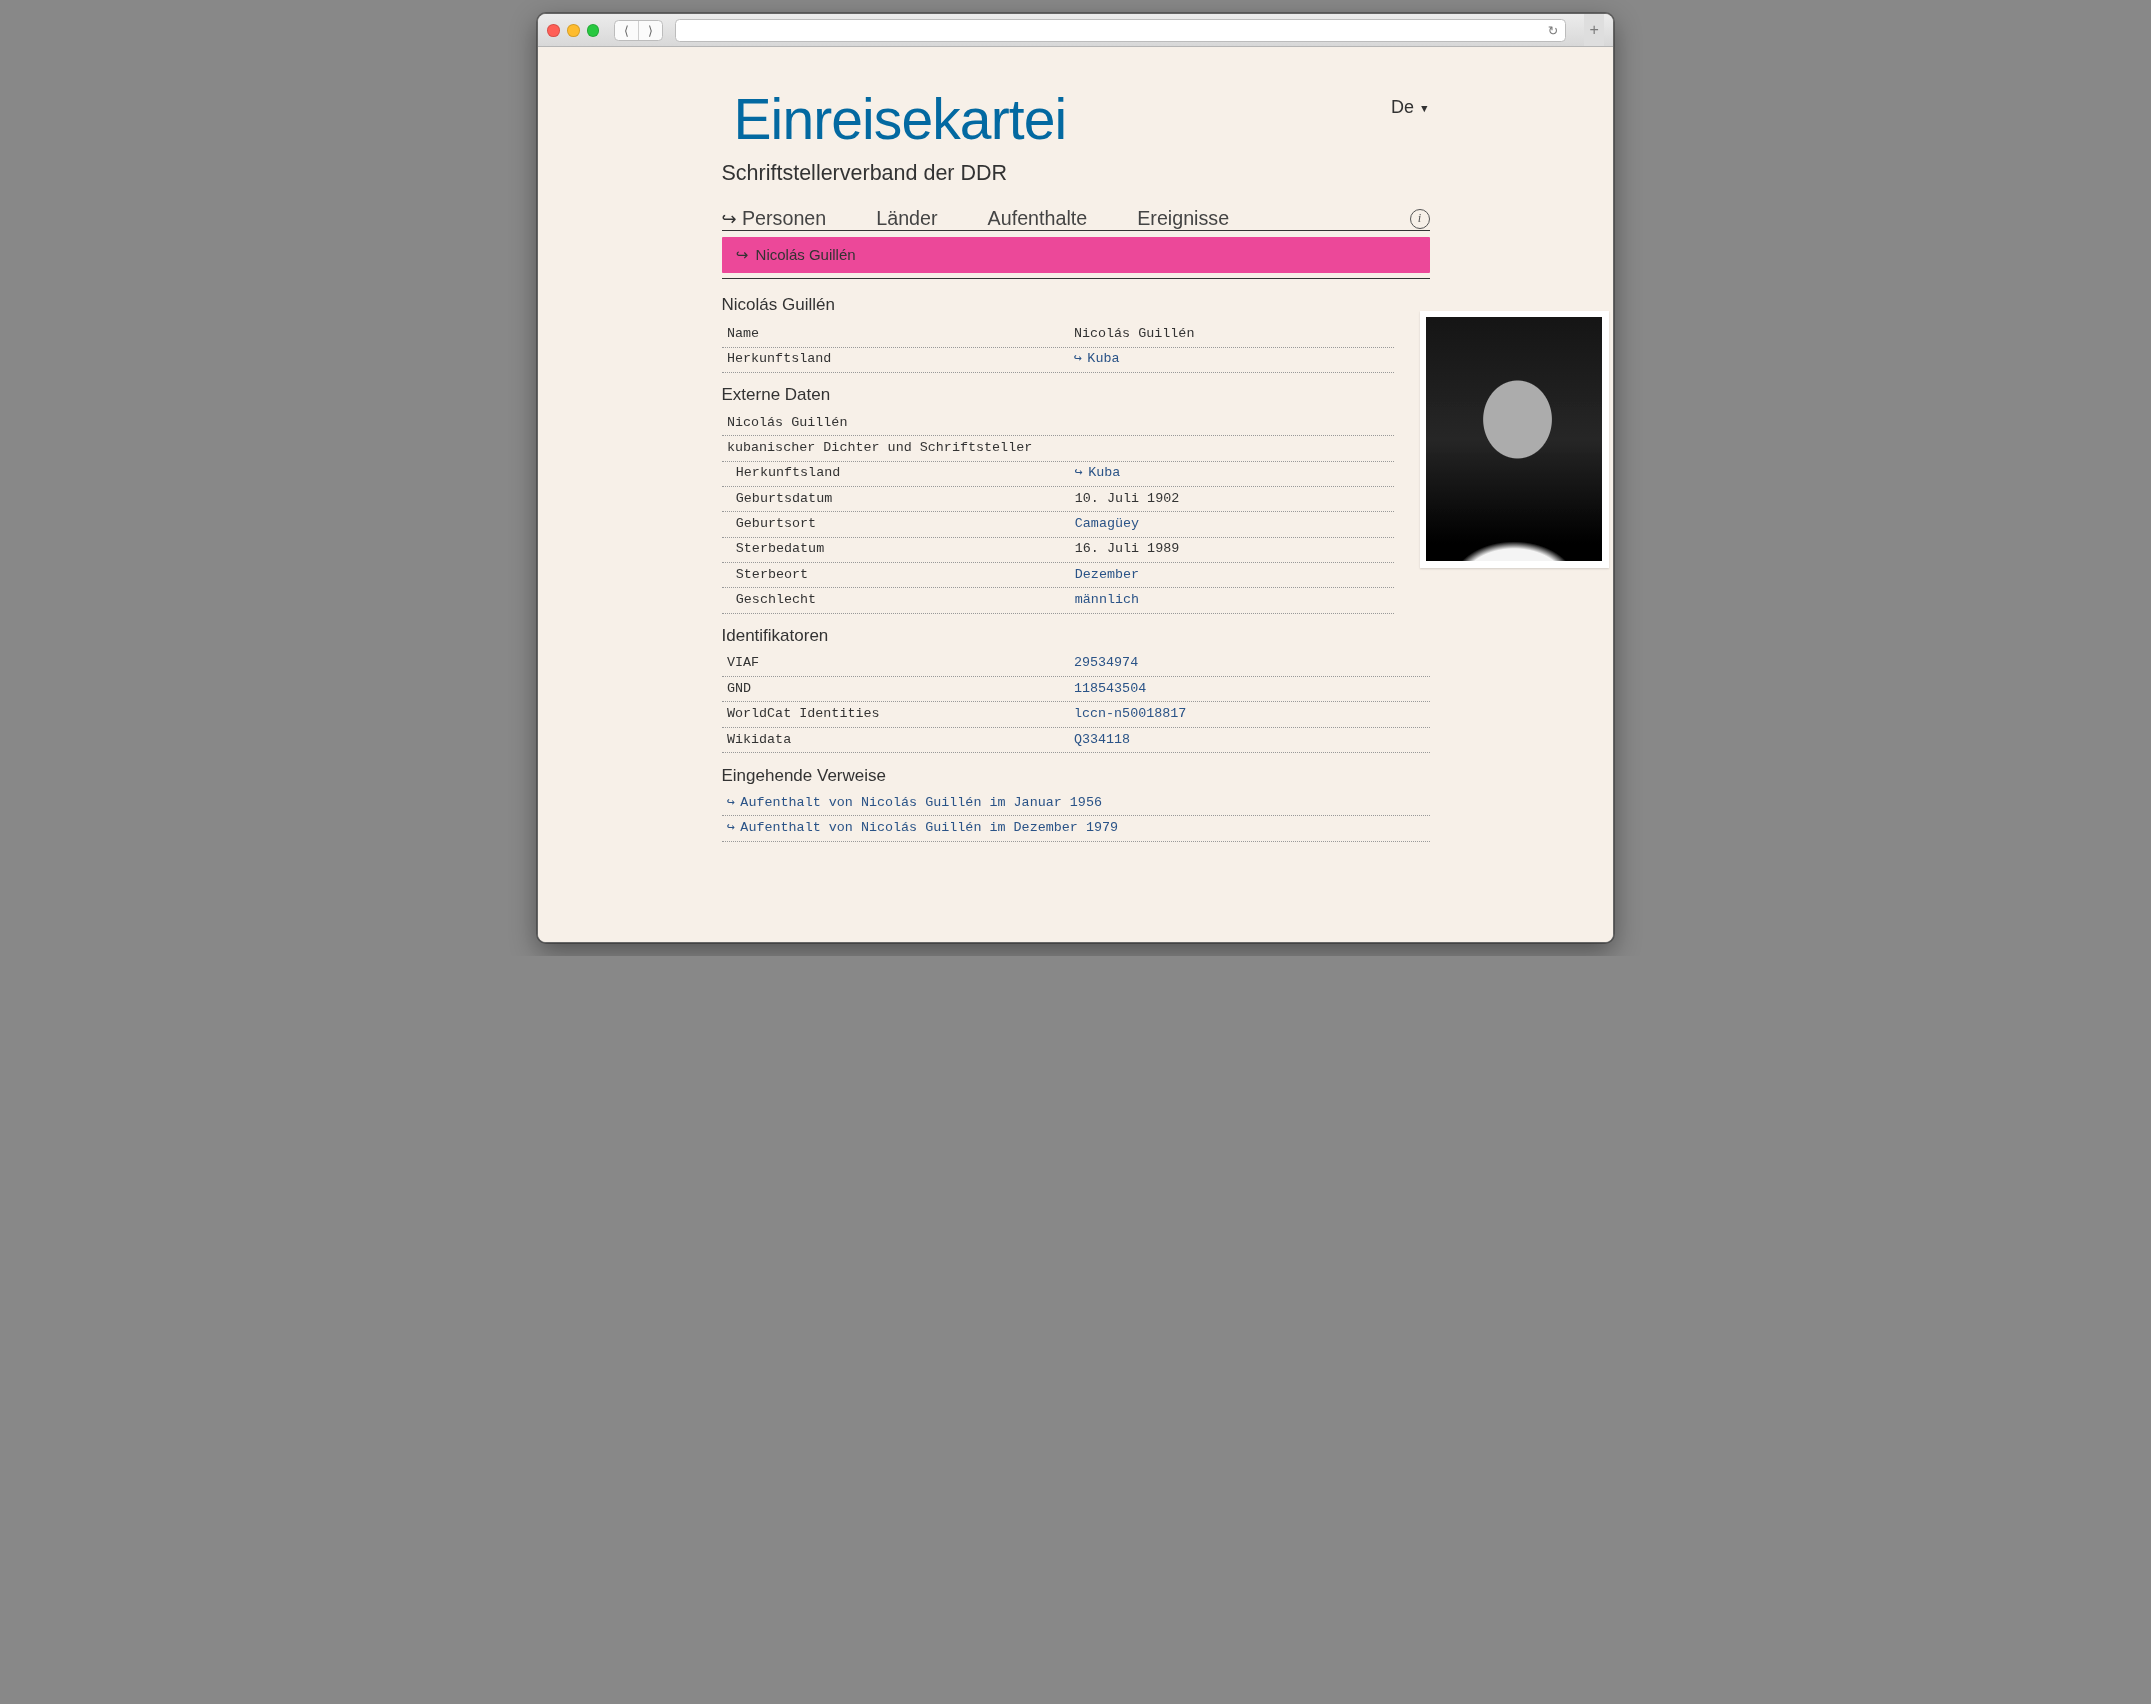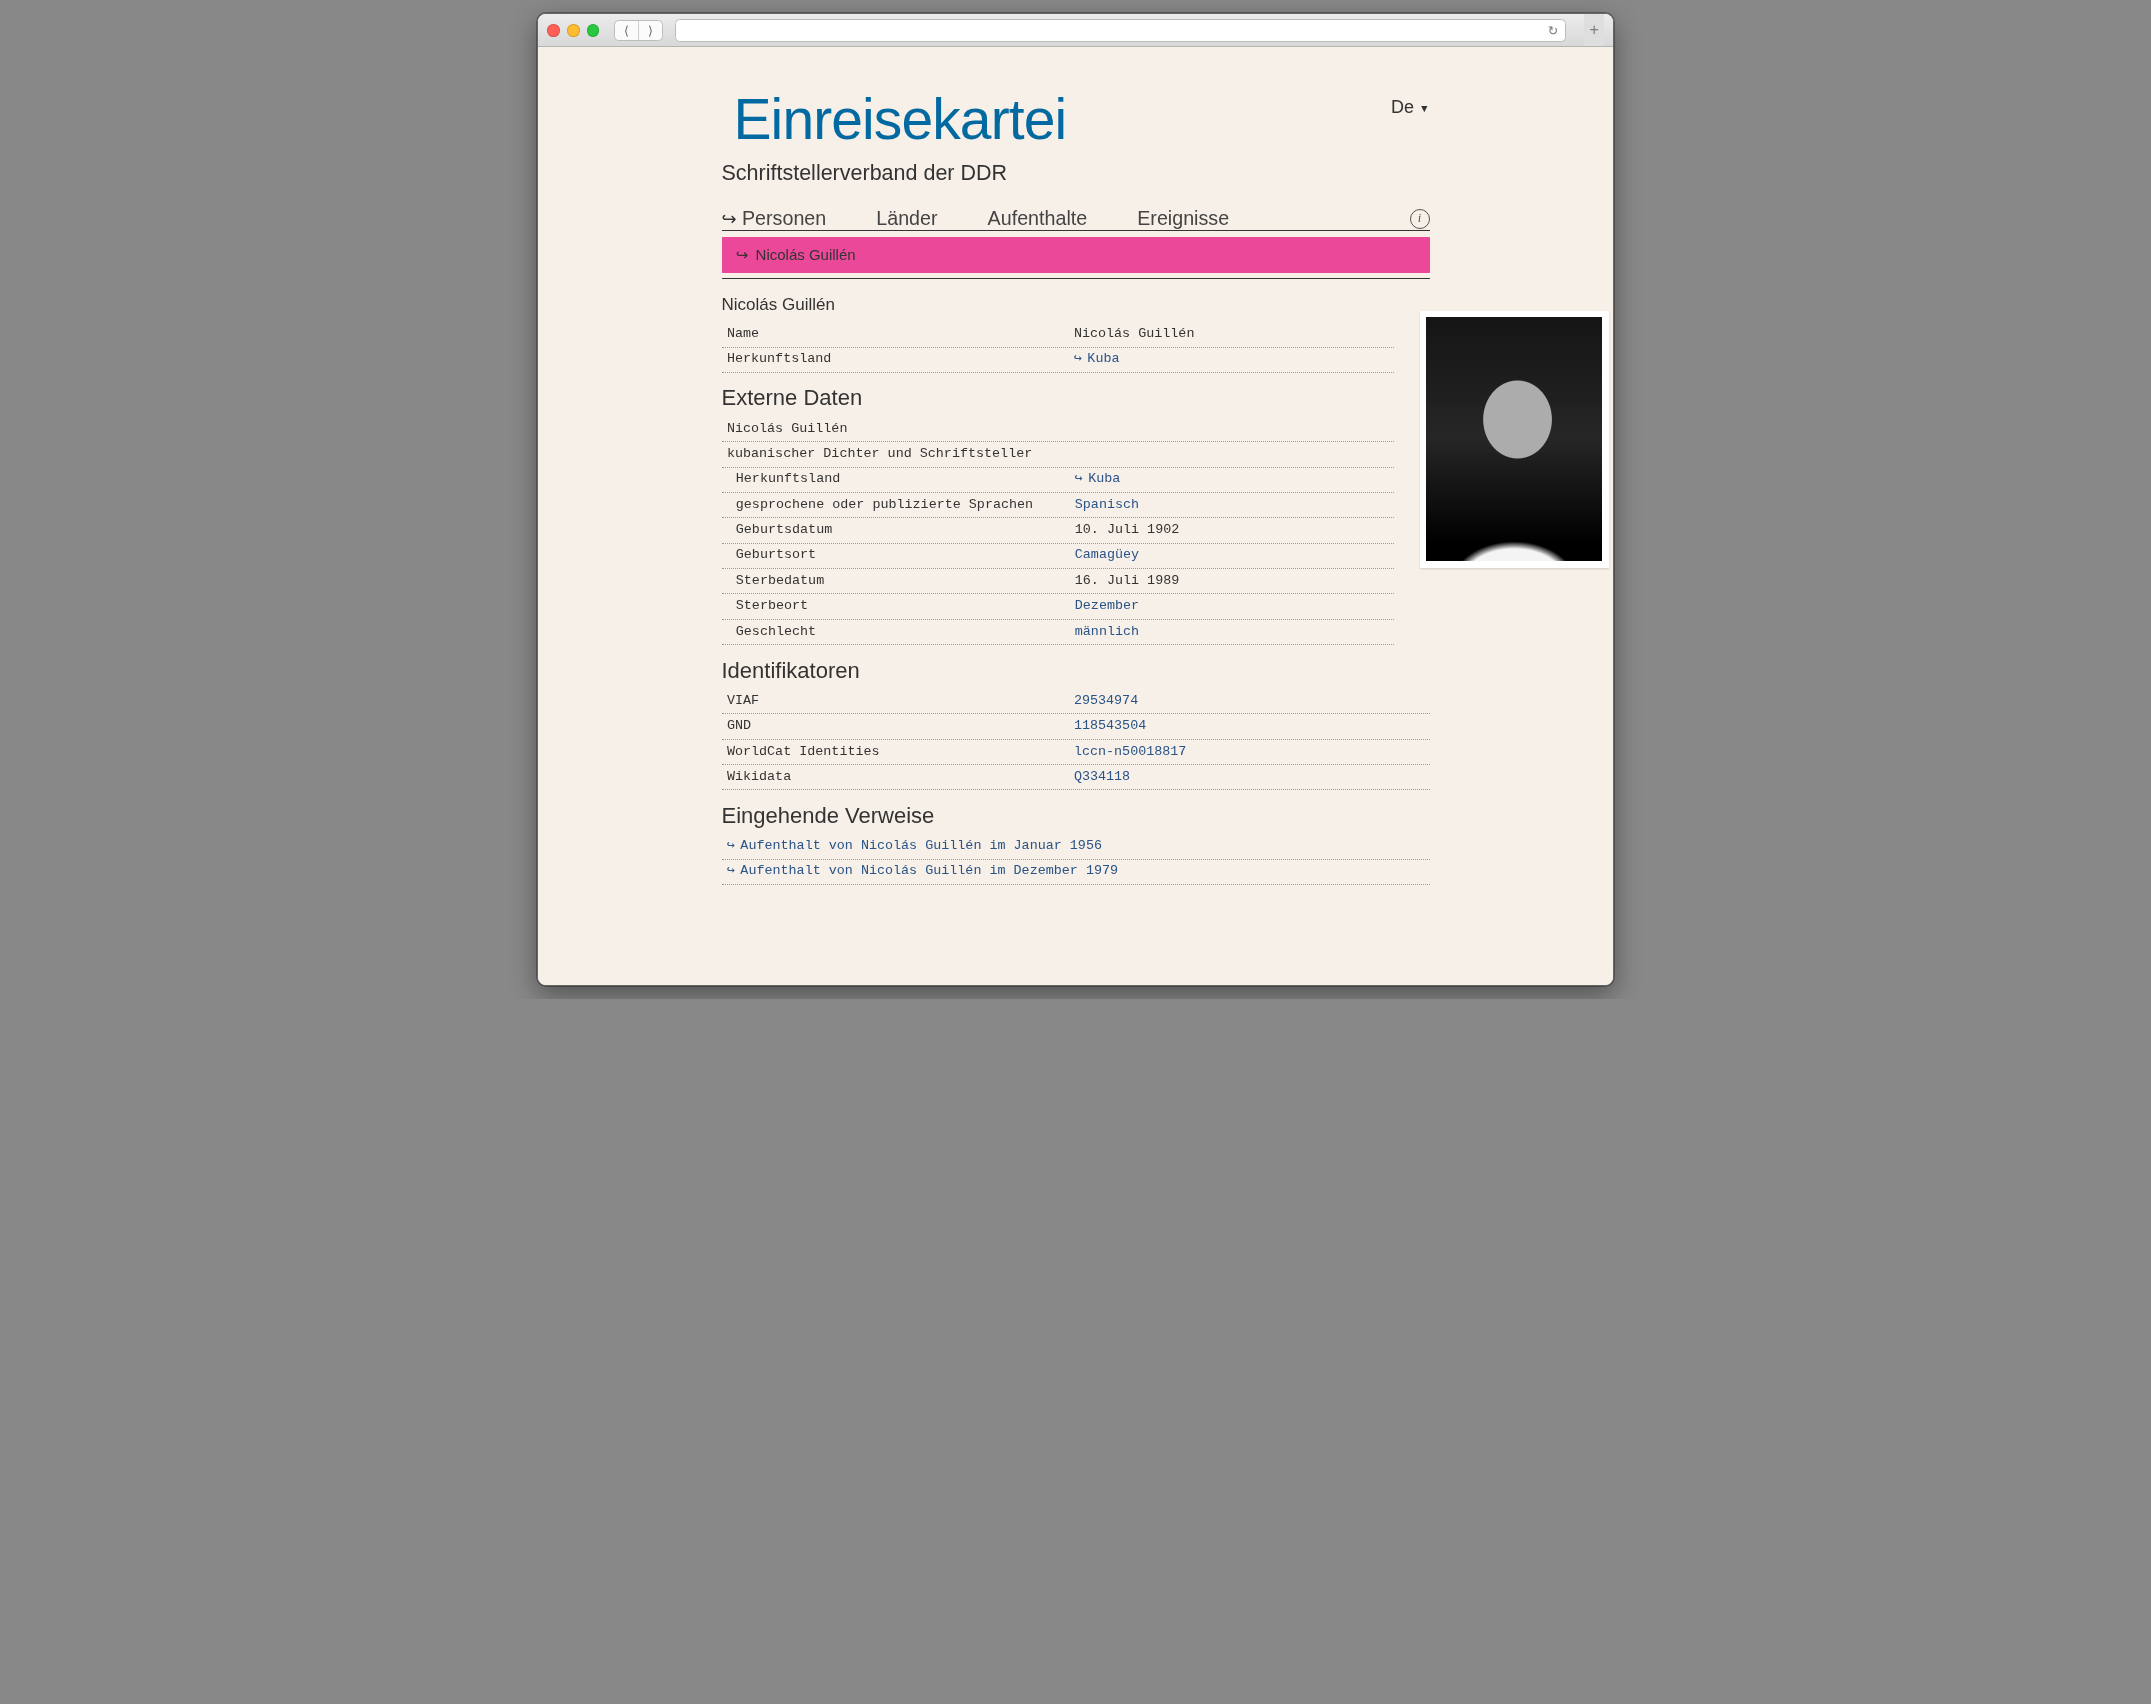--- a/index.html
+++ b/index.html
@@ -136,21 +136,21 @@
   .photo-inner{
     width:100%;height:100%;
     background:
       radial-gradient(ellipse 55% 45% at 52% 42%, #aaa 0%, #aaa 35%, transparent 36%),
       radial-gradient(ellipse 120% 60% at 50% 110%, #eee 0%, #eee 25%, transparent 30%),
       linear-gradient(180deg,#1a1a1a 0%, #2a2a2a 50%, #000 100%);
     filter: grayscale(1) contrast(1.05);
   }
 
   h2.section-heading{
-    font-size:22px;
+    font-size:17px;
     font-weight:400;
     color:#333;
     margin:5.4px 0 5.4px;
     font-family: "Helvetica Neue", Arial, sans-serif;
   }
   h2.record-title{
     font-size:17px;font-weight:400;color:#333;margin:0 0 7.2px;
   }
 
   .mono{
@@ -271,24 +271,20 @@
           <h2 class="section-heading">Externe Daten</h2>
           <div class="mono">
             <div class="ext-name">Nicolás Guillén</div>
             <div class="ext-desc">kubanischer Dichter und Schriftsteller</div>
 
             <div class="kv-row indent">
               <div class="kv-key" style="width:339px">Herkunftsland</div>
               <div class="kv-val link"><span class="arrow">↪</span><span>Kuba</span></div>
             </div>
             <div class="kv-row indent">
-              <div class="kv-key" style="width:339px">gesprochene oder publizierte Sprachen</div>
-              <div class="kv-val link">Spanisch</div>
-            </div>
-            <div class="kv-row indent">
               <div class="kv-key" style="width:339px">Geburtsdatum</div>
               <div class="kv-val">10. Juli 1902</div>
             </div>
             <div class="kv-row indent">
               <div class="kv-key" style="width:339px">Geburtsort</div>
               <div class="kv-val link">Camagüey</div>
             </div>
             <div class="kv-row indent">
               <div class="kv-key" style="width:339px">Sterbedatum</div>
               <div class="kv-val">16. Juli 1989</div>

